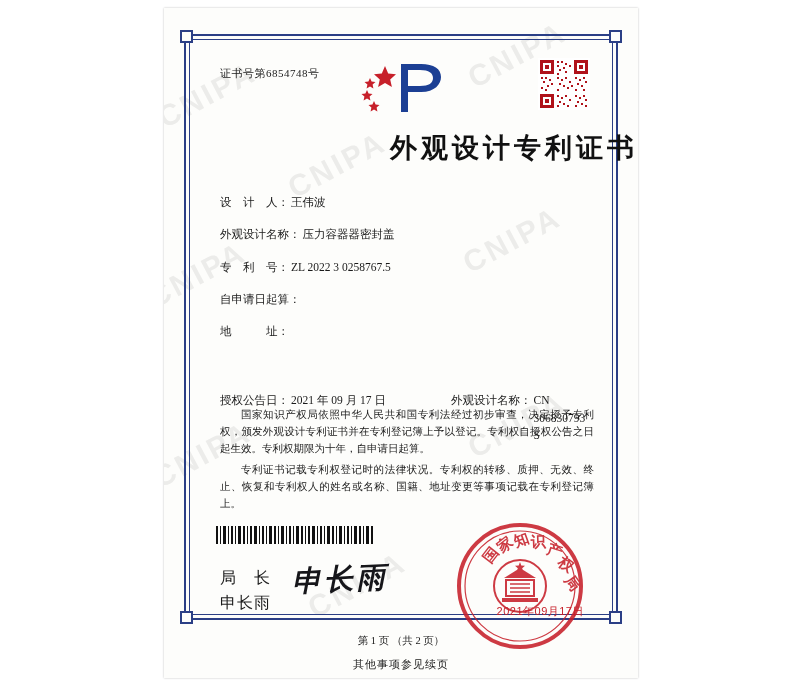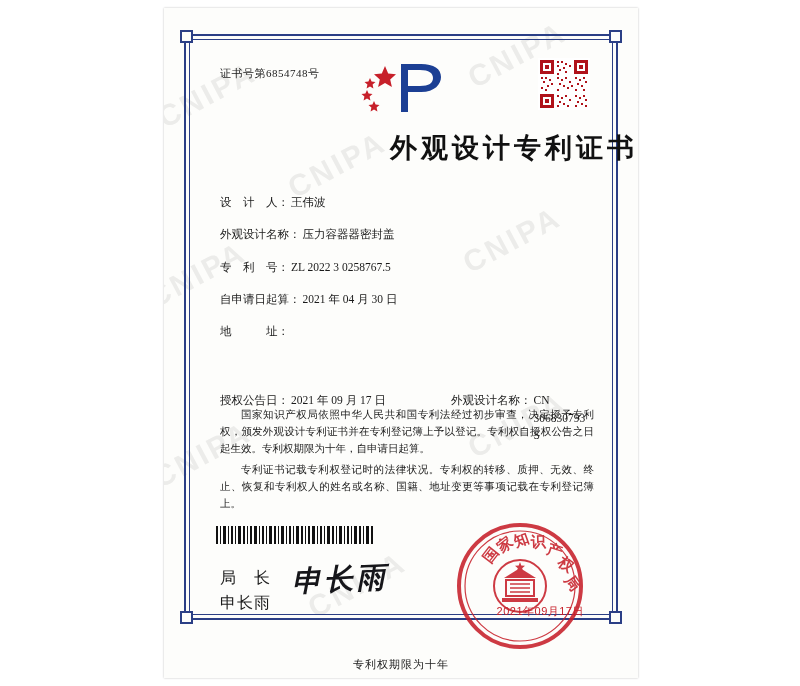--- a/index.html
+++ b/index.html
@@ -365,21 +365,20 @@
       <div class="row">
         <span class="lbl">外观设计名称：</span>
         <span class="val">压力容器器密封盖</span>
       </div>
       <div class="row">
         <span class="lbl">专　利　号：</span>
         <span class="val">ZL 2022 3 0258767.5</span>
       </div>
       <div class="row">
         <span class="lbl">自申请日起算：</span>
-        <span class="val">2021 年 04 月 30 日</span>
       </div>
       <div class="row">
         <span class="lbl">地　　　址：</span>
       </div>
       <div class="row split">
         <span class="lbl">授权公告日：</span>
         <span class="val">2021 年 09 月 17 日</span>
         <span class="lbl2">外观设计名称：</span>
         <span class="val2">CN 306830793 S</span>
       </div>
@@ -464,16 +463,17 @@
             <text x="77" y="27" transform="rotate(-2 77 27)">识</text>
             <text x="92" y="33" transform="rotate(18 92 33)">产</text>
             <text x="103" y="44" transform="rotate(36 103 44)">权</text>
             <text x="110" y="60" transform="rotate(54 110 60)">局</text>
           </g>
         </g>
       </svg>
     </div>
     <div class="seal-date">2021年09月17日</div>
 
-    <div class="footer-note">专利权期限为十年</div>
+    <div class="page-no">第 1 页 （共 2 页）</div>
+    <div class="footer-note">其他事项参见续页</div>
 
   </div>
 </div>
 
 </body></html>

